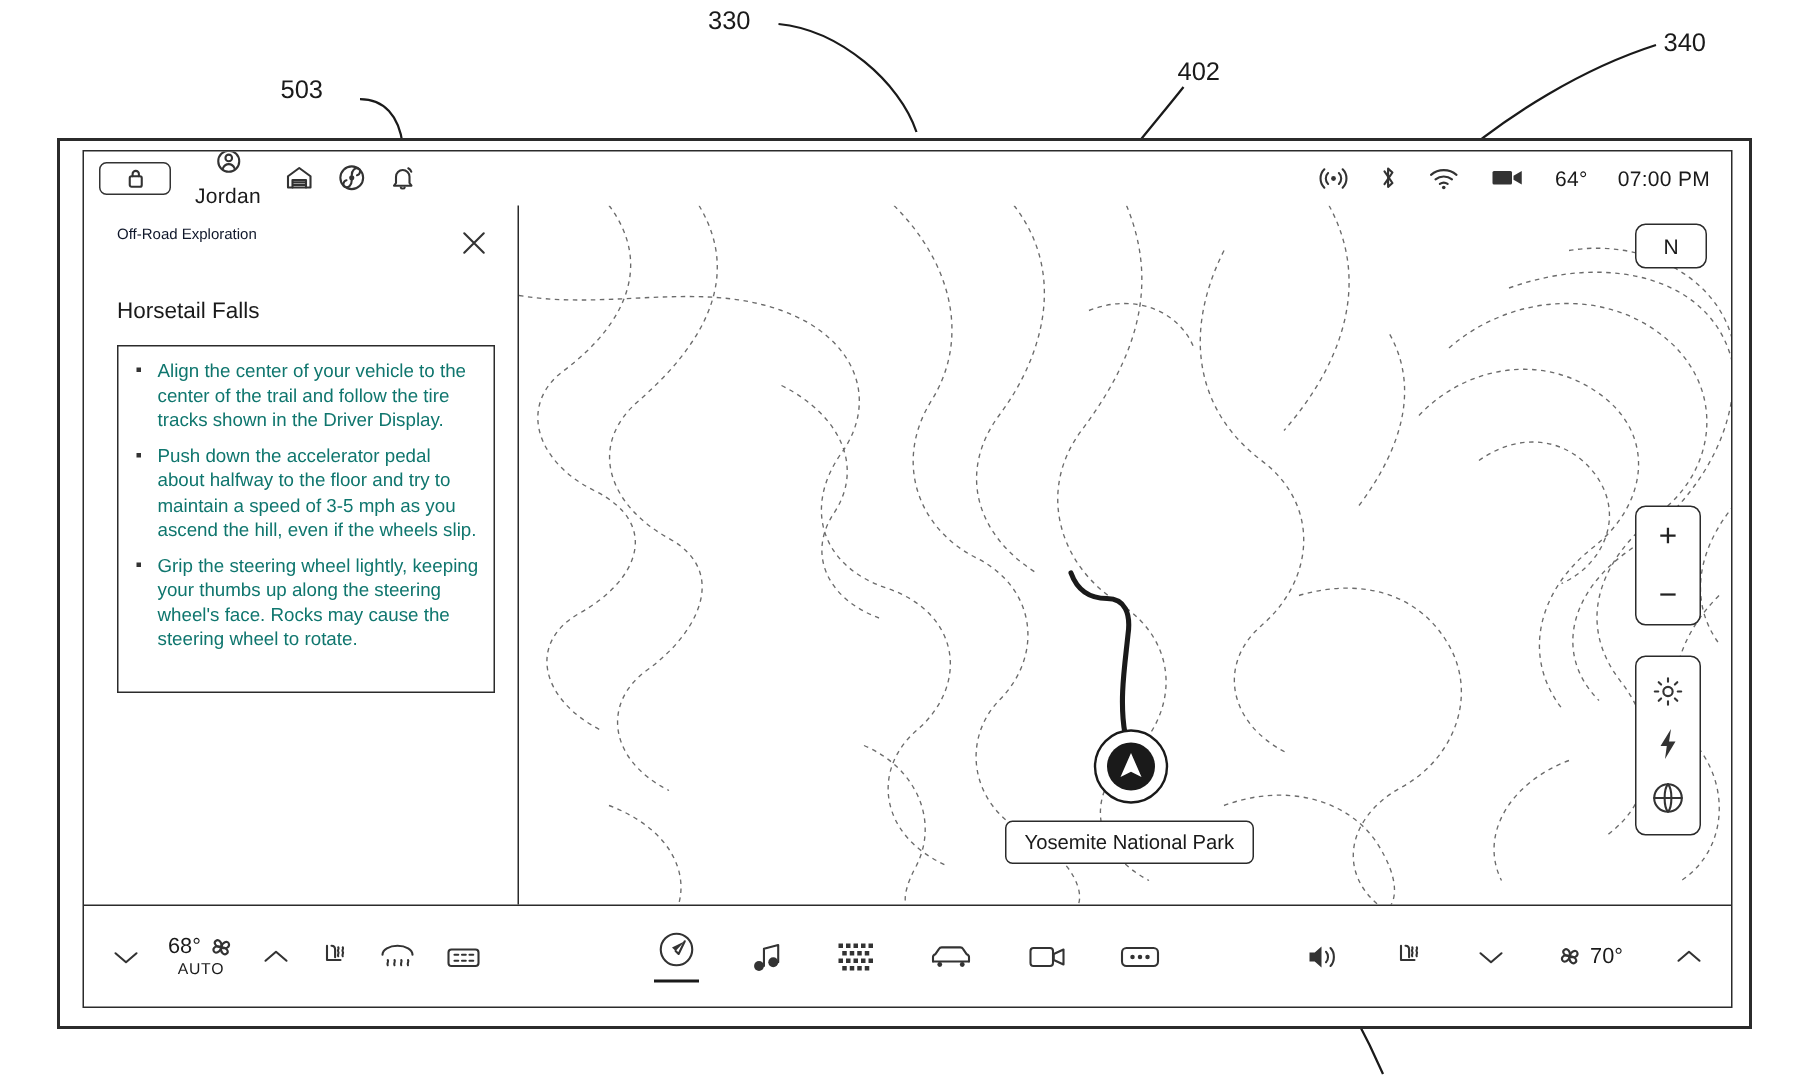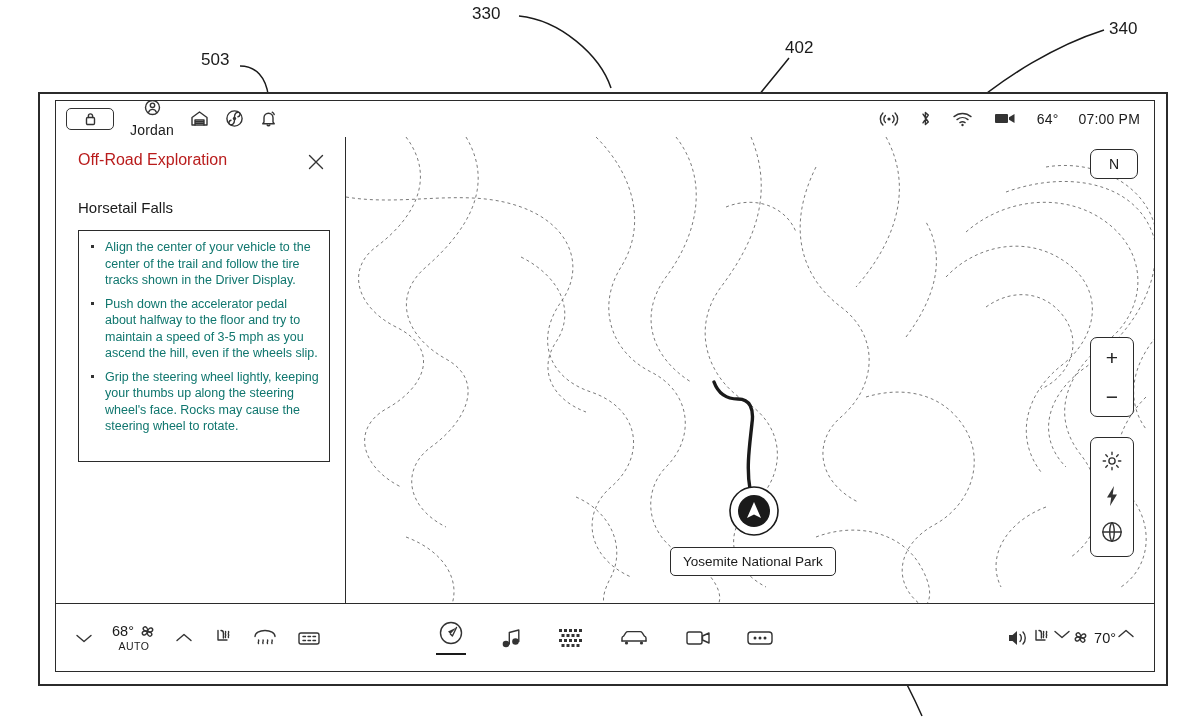--- a/index.html
+++ b/index.html
@@ -72,21 +72,21 @@
   #panel {
     width: 290px;
     flex: 0 0 290px;
     border-right: 1.5px solid #2b2b2b;
     padding: 14px 18px 10px 22px;
     position: relative;
   }
   #panel-header {
     display: flex; align-items: flex-start; justify-content: space-between;
   }
-  #panel-title { font-size: 16px; color: #b91c1c; }
+  #panel-title { font-size: 10px; color: #0f172a; }
   #panel-close {
     width: 22px; height: 22px; position: relative; cursor: pointer;
   }
   #panel-close svg { position: absolute; left: 0; top: 0; }
   #panel-sub { margin-top: 26px; font-size: 15px; color: #1a1a1a; }
   #instructions {
     margin-top: 14px;
     border: 1.5px solid #2b2b2b;
     padding: 8px 10px 10px 6px;
     width: 252px;
@@ -145,21 +145,21 @@
   #bottombar {
     flex: 0 0 68px;
     border-top: 1.5px solid #2b2b2b;
     display: flex;
     align-items: center;
     padding: 0 18px;
     position: relative;
   }
   .bb-group { display: flex; align-items: center; gap: 18px; }
   .bb-center { position: absolute; left: 50%; transform: translateX(-50%); display: flex; align-items: center; gap: 34px; }
-  .bb-right { margin-left: auto; display: flex; gap: 0; }
+  .bb-right { margin-left: auto; display: flex; align-items: center; gap: 34px; }
   .temp-block { display: flex; flex-direction: column; align-items: center; line-height: 1.15; text-align: center; }
   .temp-main { font-size: 14.5px; color: #1a1a1a; display: flex; align-items: center; gap: 5px; }
   .temp-auto { font-size: 10.5px; color: #1a1a1a; letter-spacing: .5px; }
   .nav-active { display: flex; flex-direction: column; align-items: center; gap: 7px; }
   .nav-underline { width: 30px; height: 2.5px; background: #1a1a1a; }
   .chev { cursor: pointer; }
 </style>
 </head>
 <body>
 
@@ -178,21 +178,21 @@
     <path d="M245,172 L250,192 L257,173" fill="#1a1a1a"></path>
 
     <path d="M386,400 C370,392 356,378 340,368" stroke="#1a1a1a" stroke-width="1.5" fill="none"></path>
 
     <path d="M772,498 C812,545 880,620 922,716" stroke="#1a1a1a" stroke-width="1.5" fill="none"></path>
   </svg>
 
   <div class="callout" style="left:472px;top:4px">330</div>
   <div class="callout" style="left:785px;top:38px">402</div>
   <div class="callout" style="left:1109px;top:19px">340</div>
-  <div class="callout" style="left:201px;top:50px">503</div>
+  <div class="callout" style="left:187px;top:50px">503</div>
   <div class="callout" style="left:394px;top:376px">502</div>
 
   <div id="device">
     <div id="screen">
 
       <div id="statusbar">
         <div class="sb-left">
           <div class="lock-pill">
             <span>
               <svg width="11" height="14" viewBox="0 0 11 14">

